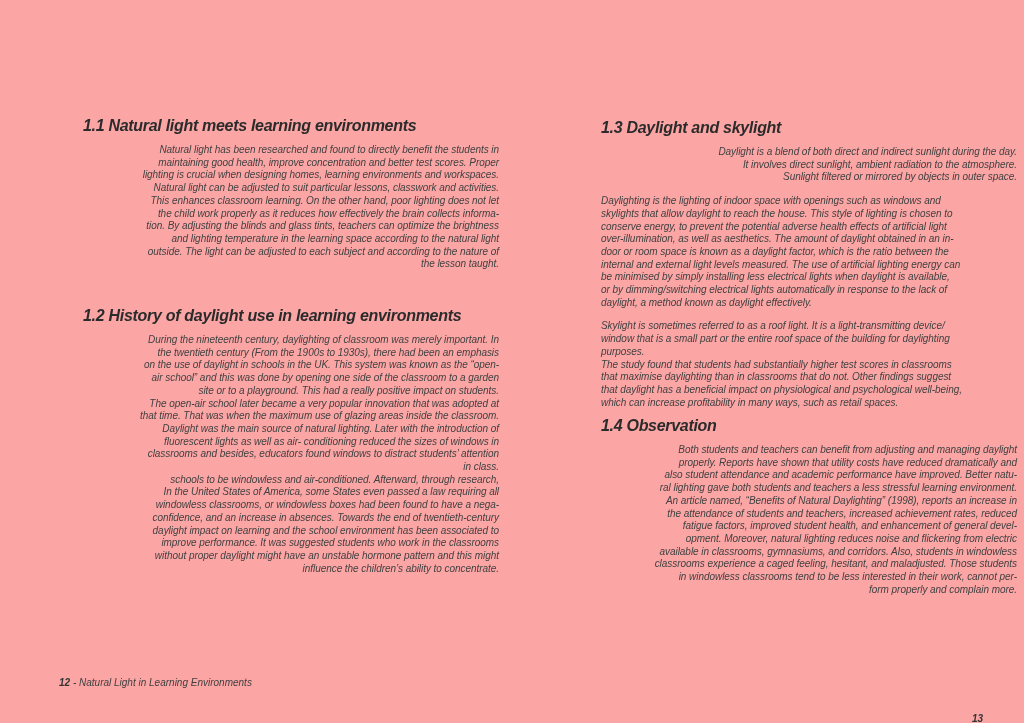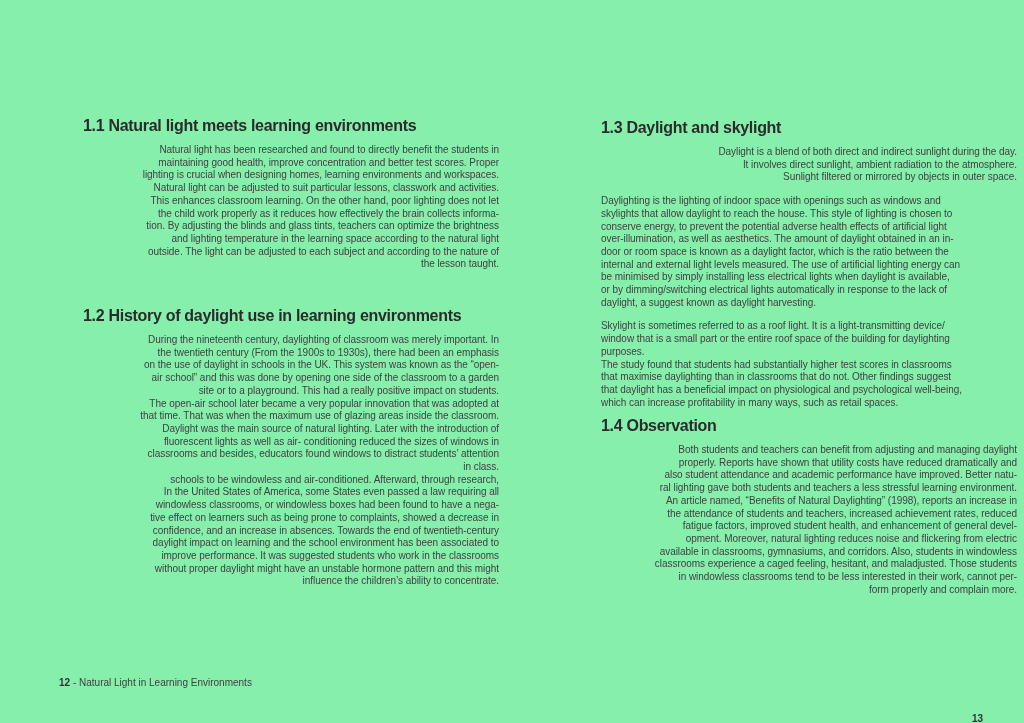--- a/index.html
+++ b/index.html
@@ -3,21 +3,21 @@
 <meta charset="utf-8">
 <style>
   * { margin: 0; padding: 0; box-sizing: border-box; }
   html, body { background: #ffffff; }
   body {
     width: 1024px; height: 723px;
     position: relative; overflow: hidden;
     font-family: "Liberation Sans", sans-serif;
     -webkit-font-smoothing: antialiased;
   }
-  .spread { position: absolute; inset: 0; background: #86efac; }
+  .spread { position: absolute; inset: 0; background: #fca5a5; font-style: italic; }
   .section { position: absolute; }
   .sec-1-1 { left: 83px;  top: 116px; width: 416px; }
   .sec-1-2 { left: 83px;  top: 306px; width: 416px; }
   .sec-1-3 { left: 601px; top: 118px; width: 416px; }
   .sec-1-4 { left: 601px; top: 416px; width: 416px; }
   .heading {
     font-size: 16px; font-weight: bold; color: #2b2b2b;
     line-height: 20px; letter-spacing: -0.3px;
     white-space: nowrap; margin-bottom: 8px;
   }
@@ -69,21 +69,20 @@
           <div class="line">site or to a playground. This had a really positive impact on students.</div>
           <div class="line">The open-air school later became a very popular innovation that was adopted at</div>
           <div class="line">that time. That was when the maximum use of glazing areas inside the classroom.</div>
           <div class="line">Daylight was the main source of natural lighting. Later with the introduction of</div>
           <div class="line">fluorescent lights as well as air- conditioning reduced the sizes of windows in</div>
           <div class="line">classrooms and besides, educators found windows to distract students’ attention</div>
           <div class="line">in class.</div>
           <div class="line">schools to be windowless and air-conditioned. Afterward, through research,</div>
           <div class="line">In the United States of America, some States even passed a law requiring all</div>
           <div class="line">windowless classrooms, or windowless boxes had been found to have a nega-</div>
-          <div class="line">tive effect on learners such as being prone to complaints, showed a decrease in</div>
           <div class="line">confidence, and an increase in absences. Towards the end of twentieth-century</div>
           <div class="line">daylight impact on learning and the school environment has been associated to</div>
           <div class="line">improve performance. It was suggested students who work in the classrooms</div>
           <div class="line">without proper daylight might have an unstable hormone pattern and this might</div>
           <div class="line">influence the children’s ability to concentrate.</div>
         </div>
       </div>
   </section>
 
   <section class="section sec-1-3">
@@ -96,21 +95,21 @@
         </div>
         <div class="para">
           <div class="line">Daylighting is the lighting of indoor space with openings such as windows and</div>
           <div class="line">skylights that allow daylight to reach the house. This style of lighting is chosen to</div>
           <div class="line">conserve energy, to prevent the potential adverse health effects of artificial light</div>
           <div class="line">over-illumination, as well as aesthetics. The amount of daylight obtained in an in-</div>
           <div class="line">door or room space is known as a daylight factor, which is the ratio between the</div>
           <div class="line">internal and external light levels measured. The use of artificial lighting energy can</div>
           <div class="line">be minimised by simply installing less electrical lights when daylight is available,</div>
           <div class="line">or by dimming/switching electrical lights automatically in response to the lack of</div>
-          <div class="line">daylight, a suggest known as daylight harvesting.</div>
+          <div class="line">daylight, a method known as daylight effectively.</div>
         </div>
         <div class="para">
           <div class="line">Skylight is sometimes referred to as a roof light. It is a light-transmitting device/</div>
           <div class="line">window that is a small part or the entire roof space of the building for daylighting</div>
           <div class="line">purposes.</div>
           <div class="line">The study found that students had substantially higher test scores in classrooms</div>
           <div class="line">that maximise daylighting than in classrooms that do not. Other findings suggest</div>
           <div class="line">that daylight has a beneficial impact on physiological and psychological well-being,</div>
           <div class="line">which can increase profitability in many ways, such as retail spaces.</div>
         </div>

